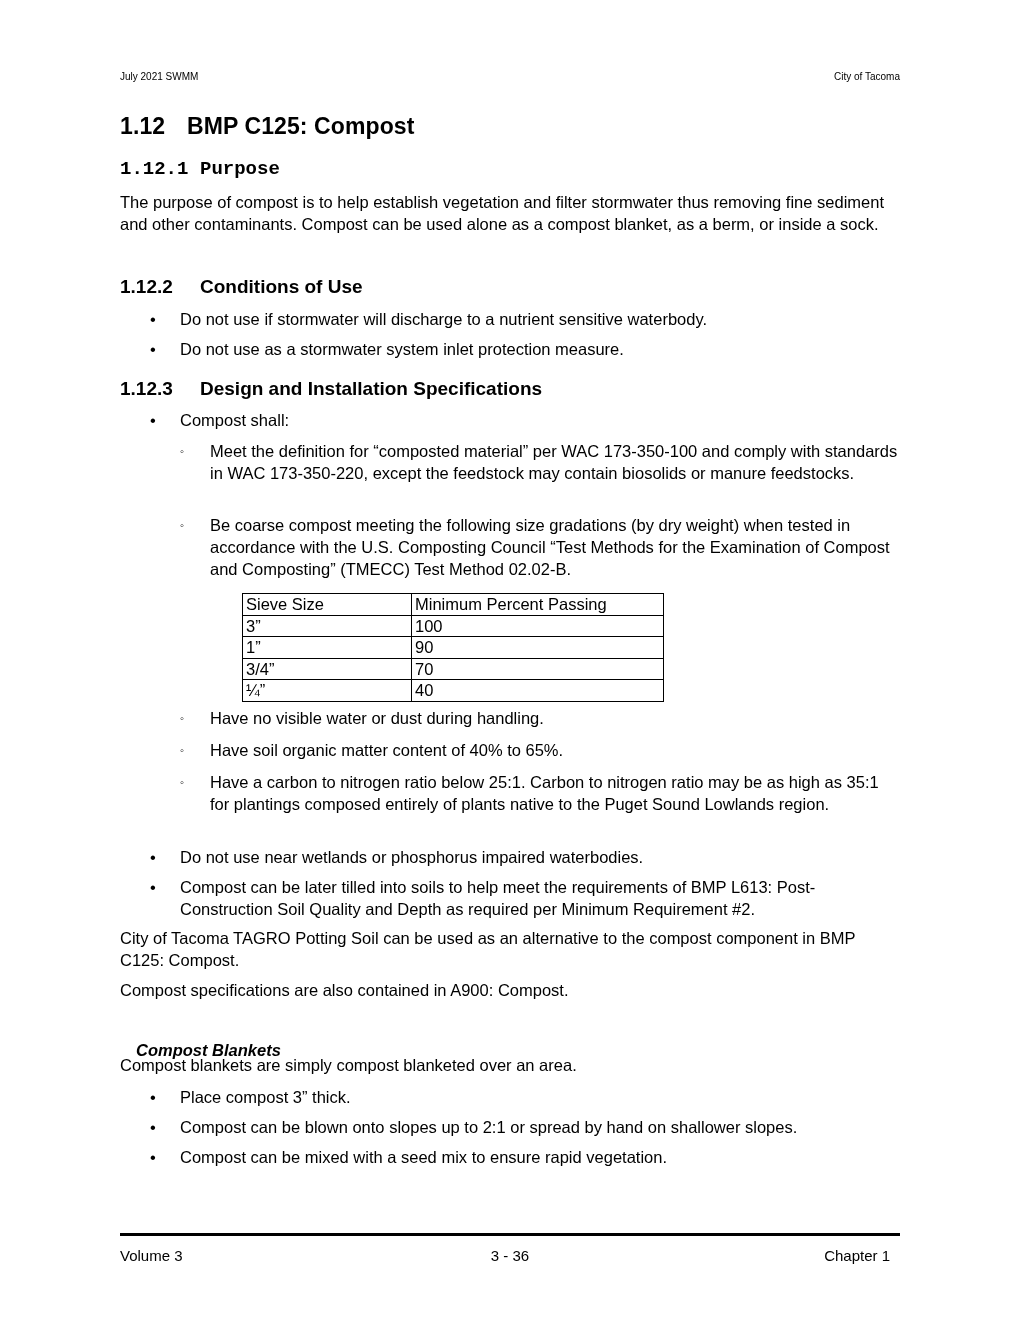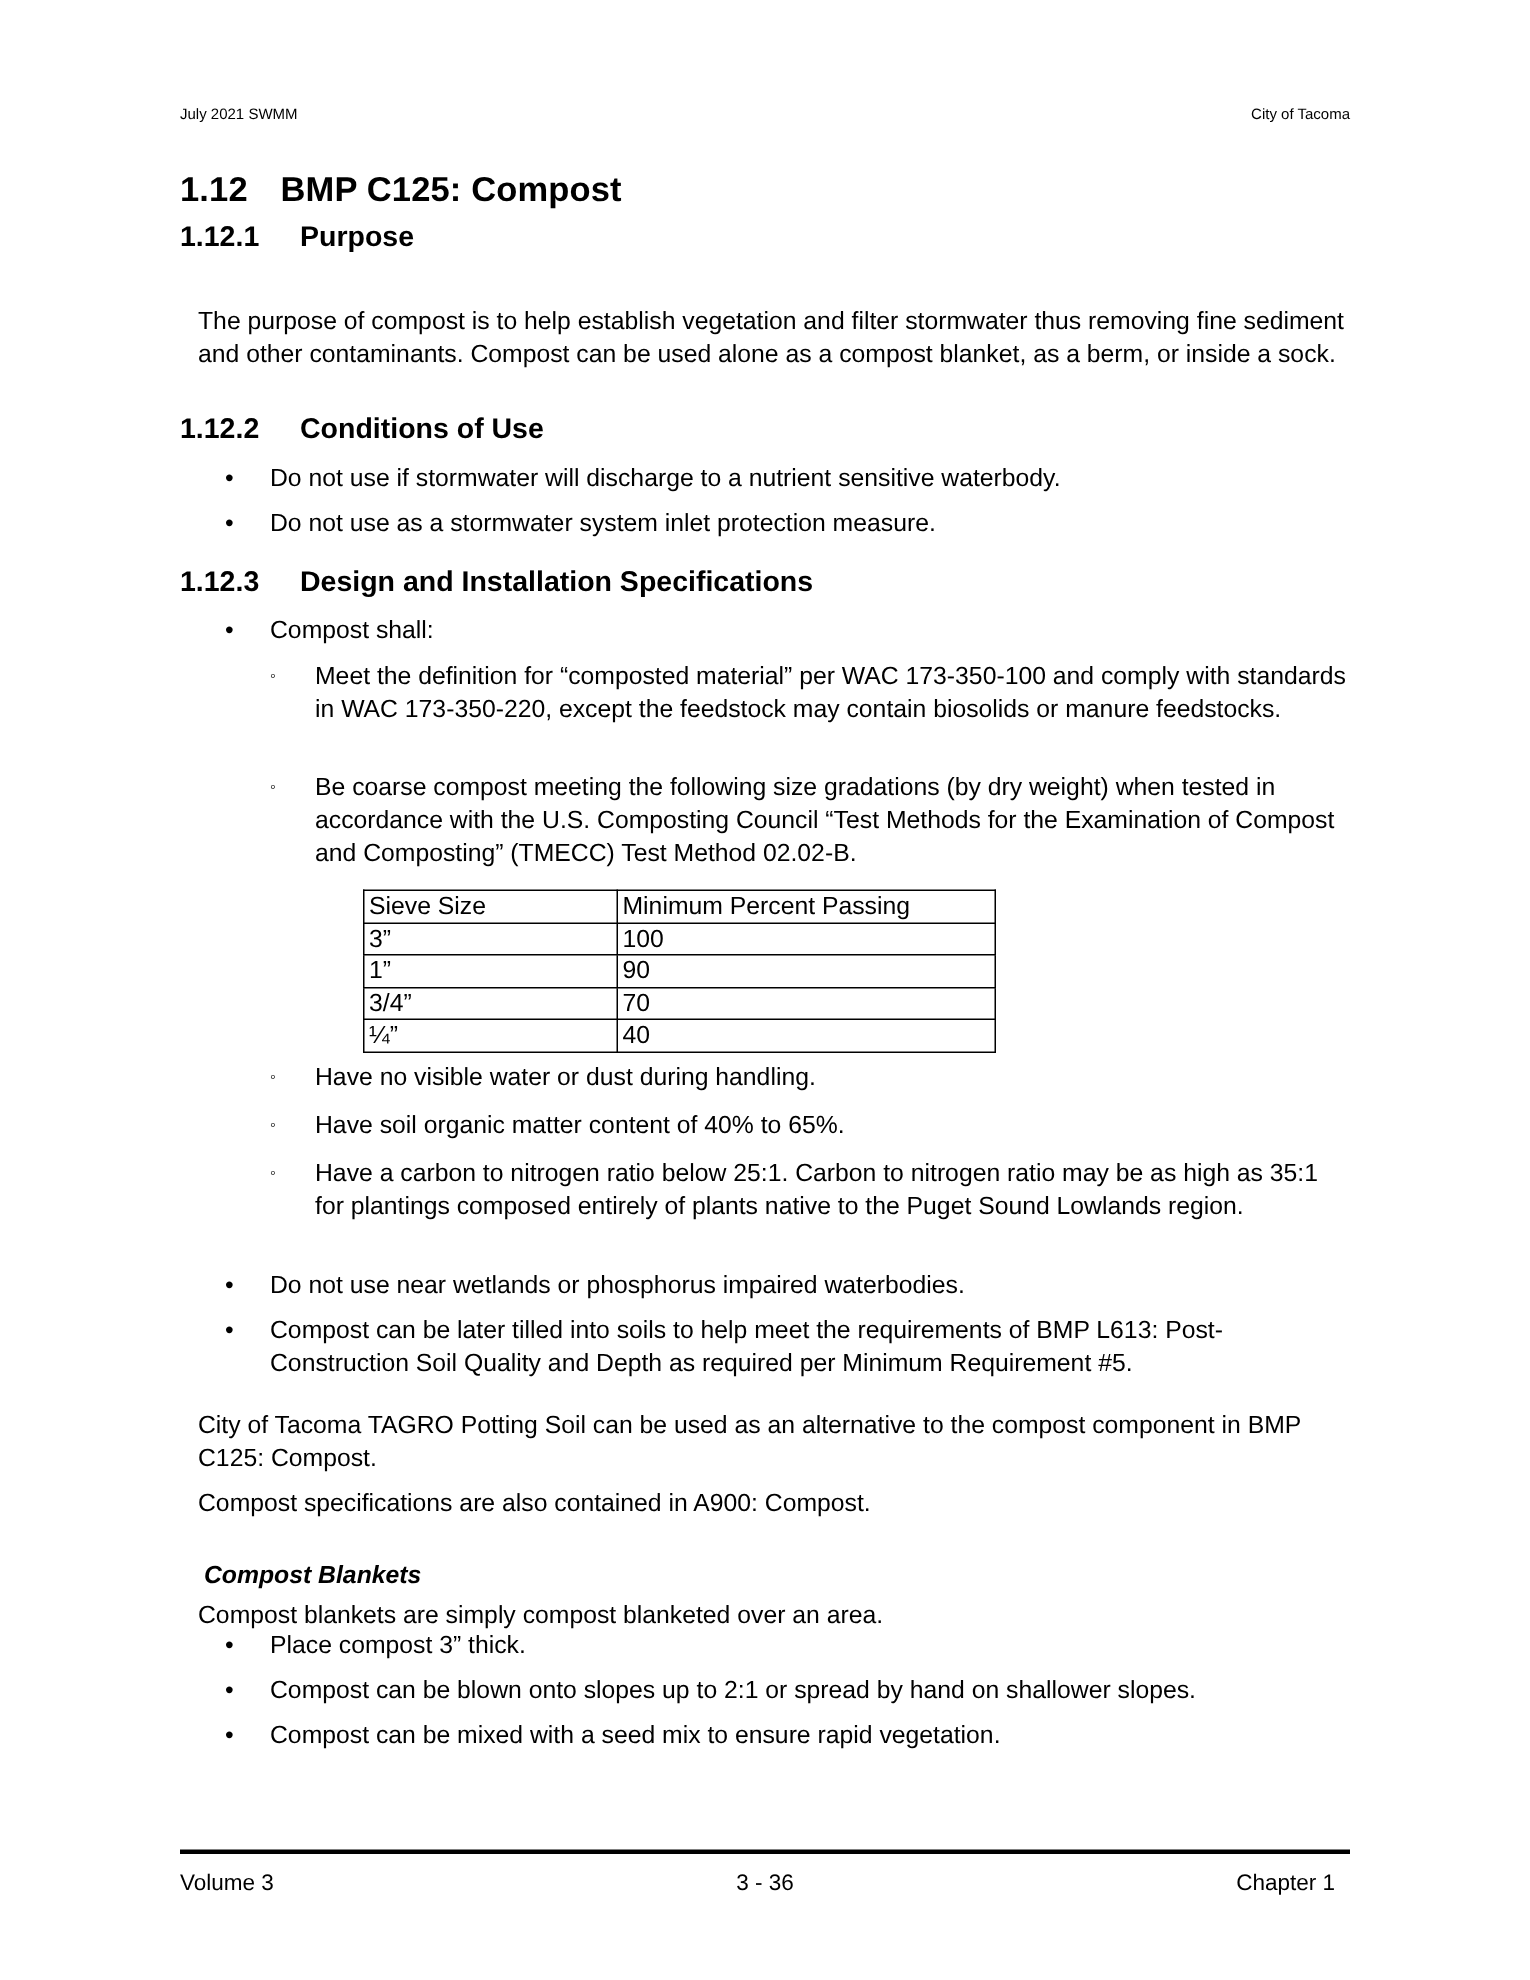--- a/index.html
+++ b/index.html
@@ -7,21 +7,21 @@
       font-family: "Liberation Sans", sans-serif; color: #000; }
     .page { position: absolute; left: 120px; top: 0; width: 780px; }
     .running-header { position: absolute; top: 71px; left: 0; width: 780px; font-size: 10px; }
     .running-header .right { position: absolute; right: 0; top: 0; }
     .abs { position: absolute; left: 0; }
     h1 { margin: 0; font-size: 23px; font-weight: bold; letter-spacing: 0.1px; }
     h2 { margin: 0; font-size: 19px; font-weight: bold; }
     .num { display: inline-block; }
     .num1 { width: 67px; }
     .num2 { width: 80px; }
-    p { margin: 12px; font-size: 16.5px; line-height: 22px; }
+    p { margin: 0; font-size: 16.5px; line-height: 22px; }
     .bullet { position: absolute; font-size: 16.5px; line-height: 22px; }
     .bullet .mark { position: absolute; left: 30px; top: 0; }
     .bullet .text { position: absolute; left: 60px; width: 720px; }
     .sub .mark { left: 60px; font-size: 11px; }
     .sub .text { left: 90px; width: 690px; }
     table.sieve { position: absolute; left: 122px; top: 593px; border-collapse: collapse;
       font-size: 16.5px; }
     table.sieve td { border: 1px solid #000; padding: 0 3px; height: 20.5px; line-height: 20px; }
     table.sieve td.c1 { width: 162px; }
     table.sieve td.c2 { width: 245px; }
@@ -38,21 +38,21 @@
 
   <div class="running-header">
     <span>July 2021 SWMM</span>
     <span class="right">City of Tacoma</span>
   </div>
 
   <h1 class="abs" style="top:113px;">
     <span class="num num1">1.12</span><span>BMP C125: Compost</span>
   </h1>
 
-  <h2 class="abs" style="top:148px;">
+  <h2 class="abs" style="top:158px;font-family:Liberation Mono, monospace;">
     <span class="num num2">1.12.1</span><span>Purpose</span>
   </h2>
   <p class="abs" style="top:191px; width:780px;">The purpose of compost is to help establish vegetation and filter stormwater thus removing fine sediment and other contaminants. Compost can be used alone as a compost blanket, as a berm, or inside a sock.</p>
 
   <h2 class="abs" style="top:276px;">
     <span class="num num2">1.12.2</span><span>Conditions of Use</span>
   </h2>
   <div class="bullet" style="top:308px;">
     <span class="mark">•</span>
     <span class="text">Do not use if stormwater will discharge to a nutrient sensitive waterbody.</span>
@@ -115,21 +115,21 @@
     <span class="mark">◦</span>
     <span class="text">Have a carbon to nitrogen ratio below 25:1. Carbon to nitrogen ratio may be as high as 35:1 for plantings composed entirely of plants native to the Puget Sound Lowlands region.</span>
   </div>
 
   <div class="bullet" style="top:846px;">
     <span class="mark">•</span>
     <span class="text">Do not use near wetlands or phosphorus impaired waterbodies.</span>
   </div>
   <div class="bullet" style="top:876px;">
     <span class="mark">•</span>
-    <span class="text">Compost can be later tilled into soils to help meet the requirements of BMP L613: Post-Construction Soil Quality and Depth as required per Minimum Requirement #5.</span>
+    <span class="text">Compost can be later tilled into soils to help meet the requirements of BMP L613: Post-Construction Soil Quality and Depth as required per Minimum Requirement #2.</span>
   </div>
 
   <p class="abs" style="top:927px; width:780px;">City of Tacoma TAGRO Potting Soil can be used as an alternative to the compost component in BMP C125: Compost.</p>
   <p class="abs" style="top:979px; width:780px;">Compost specifications are also contained in A900: Compost.</p>
 
   <h3 class="abs" style="top:1025px;">Compost Blankets</h3>
   <p class="abs" style="top:1054px; width:780px;">Compost blankets are simply compost blanketed over an area.</p>
 
   <div class="bullet" style="top:1086px;">
     <span class="mark">•</span>

